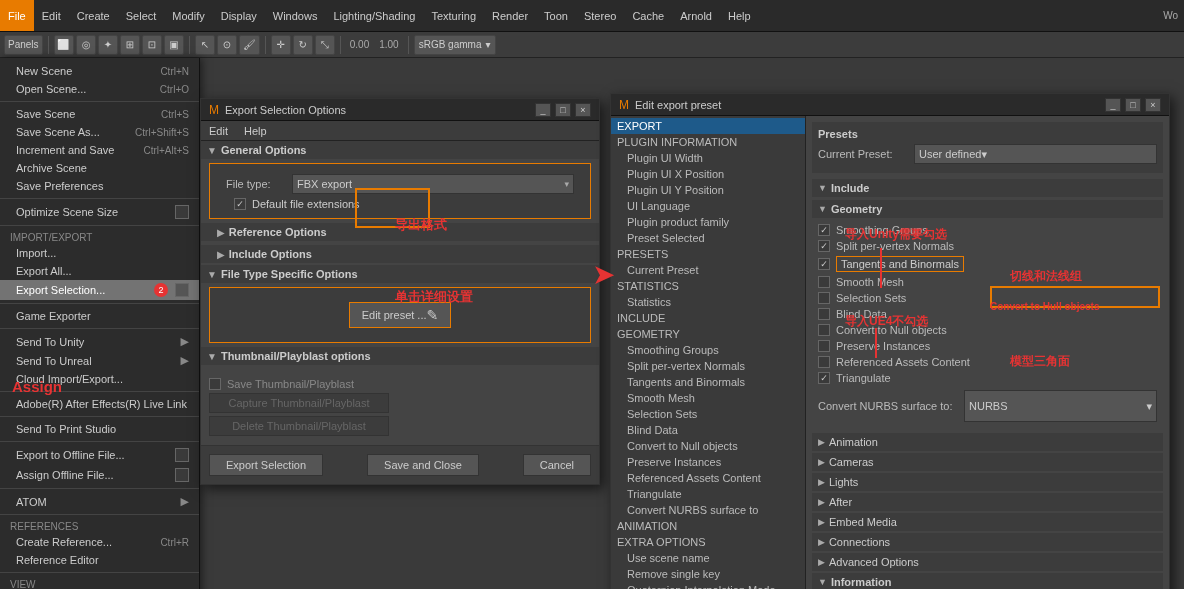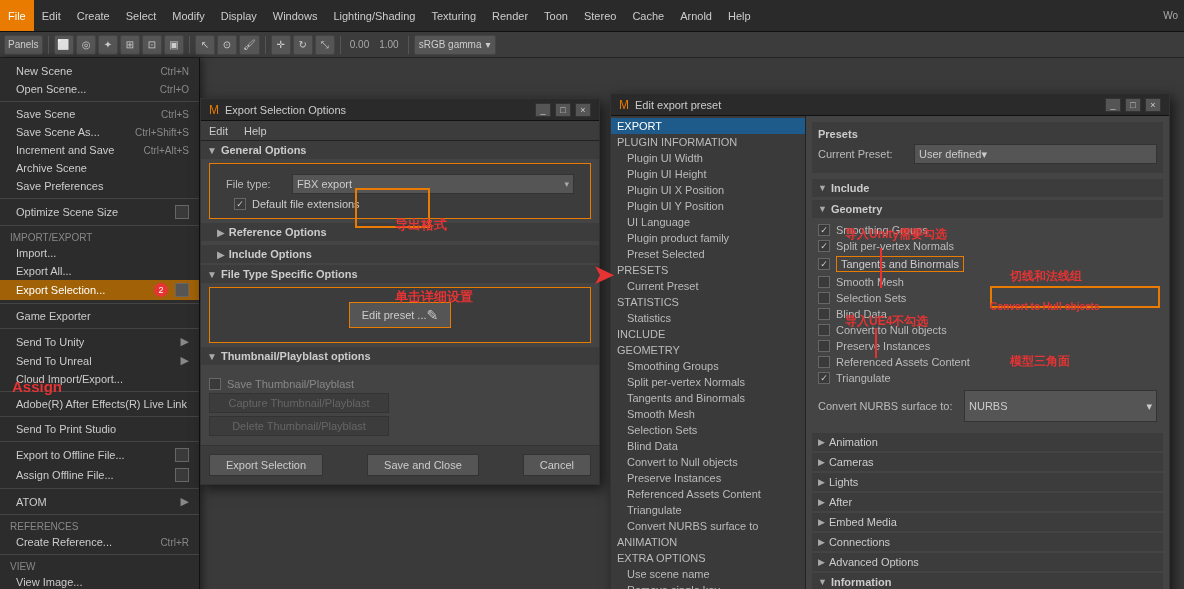--- a/index.html
+++ b/index.html
@@ -100,21 +100,21 @@
     }
     .menu-item {
       padding: 3px 10px 3px 16px;
       cursor: pointer;
       display: flex;
       align-items: center;
       justify-content: space-between;
       color: #ccc;
       font-size: 11px;
     }
-    .menu-item.highlighted { background: #a16207; color: #fff; gap: 21px; }
+    .menu-item.highlighted { background: #737373; color: #fff; gap: 21px; }
     .menu-item .shortcut { color: #888; font-size: 10px; }
     .menu-item .arrow { color: #888; }
     .menu-divider { height: 1px; background: #444; margin: 3px 0; }
     .menu-item-box {
       width: 14px;
       height: 14px;
       border: 1px solid #666;
       background: #3a3a3a;
       display: inline-block;
       margin-left: 4px;
@@ -612,20 +612,23 @@
     <div class="menu-item">
       <span>ATOM</span>
       <span class="arrow">▶</span>
     </div>
     <div class="menu-divider"></div>
     <div class="menu-section-label">References</div>
     <div class="menu-item">
       <span>Create Reference...</span>
       <span class="shortcut">Ctrl+R</span>
     </div>
+    <div class="menu-item">
+      <span>Reference Editor</span>
+    </div>
     <div class="menu-divider"></div>
     <div class="menu-section-label">View</div>
     <div class="menu-item">
       <span>View Image...</span>
     </div>
 
   </div>
 
   <div class="dialog-export">
 
@@ -717,21 +720,20 @@
         <div class="dialog-ctrl-btn">×</div>
       </div>
     </div>
 
     <div class="preset-body">
 
       <div class="tree-panel">
         <div class="tree-item selected">EXPORT</div>
         <div class="tree-item">PLUGIN INFORMATION</div>
         <div class="tree-item indented">Plugin UI Width</div>
-        <div class="tree-item indented">Plugin UI Height</div>
         <div class="tree-item indented">Plugin UI X Position</div>
         <div class="tree-item indented">Plugin UI Y Position</div>
         <div class="tree-item indented">UI Language</div>
         <div class="tree-item indented">Plugin product family</div>
         <div class="tree-item indented">Preset Selected</div>
         <div class="tree-item">PRESETS</div>
         <div class="tree-item indented">Current Preset</div>
         <div class="tree-item">STATISTICS</div>
         <div class="tree-item indented">Statistics</div>
         <div class="tree-item">INCLUDE</div>

